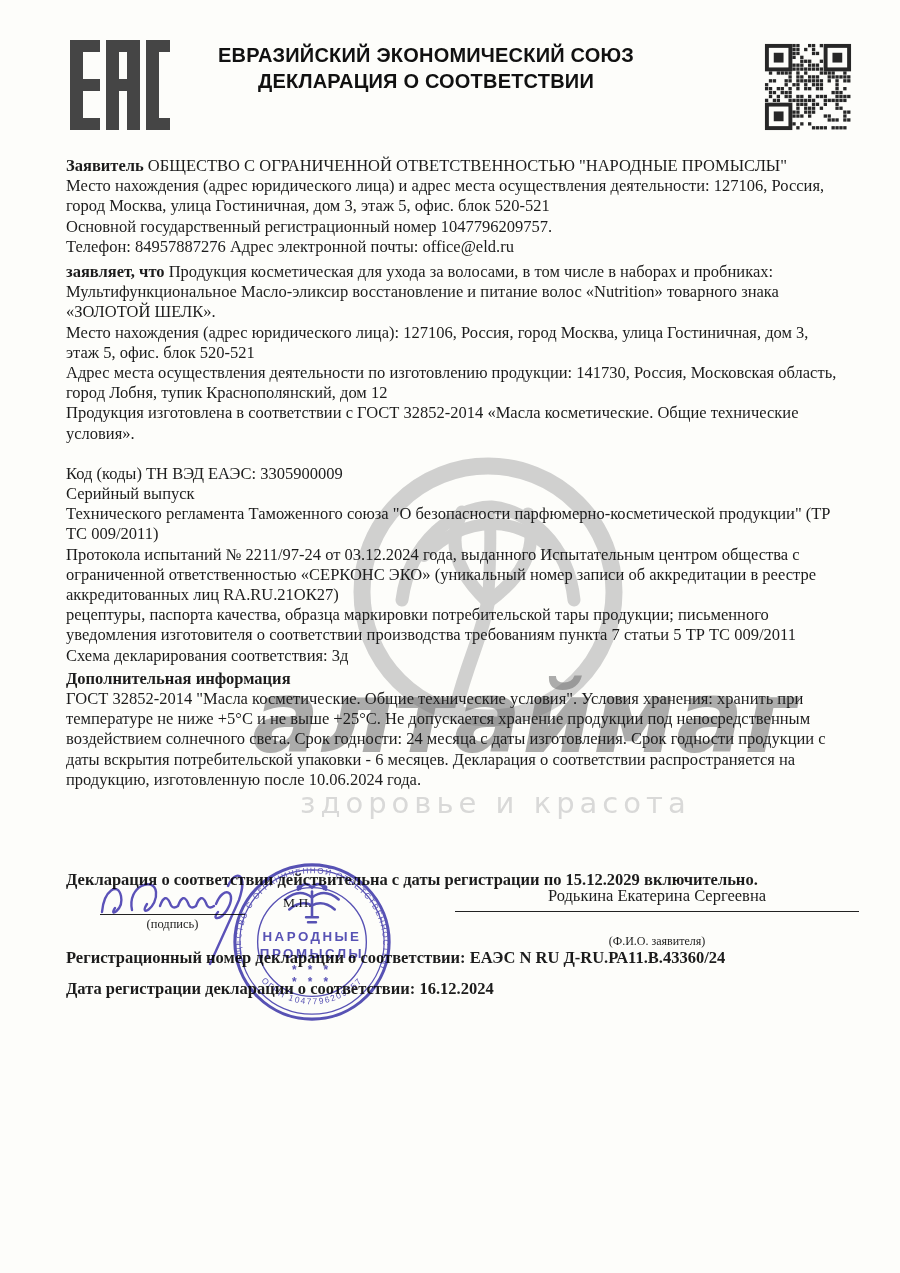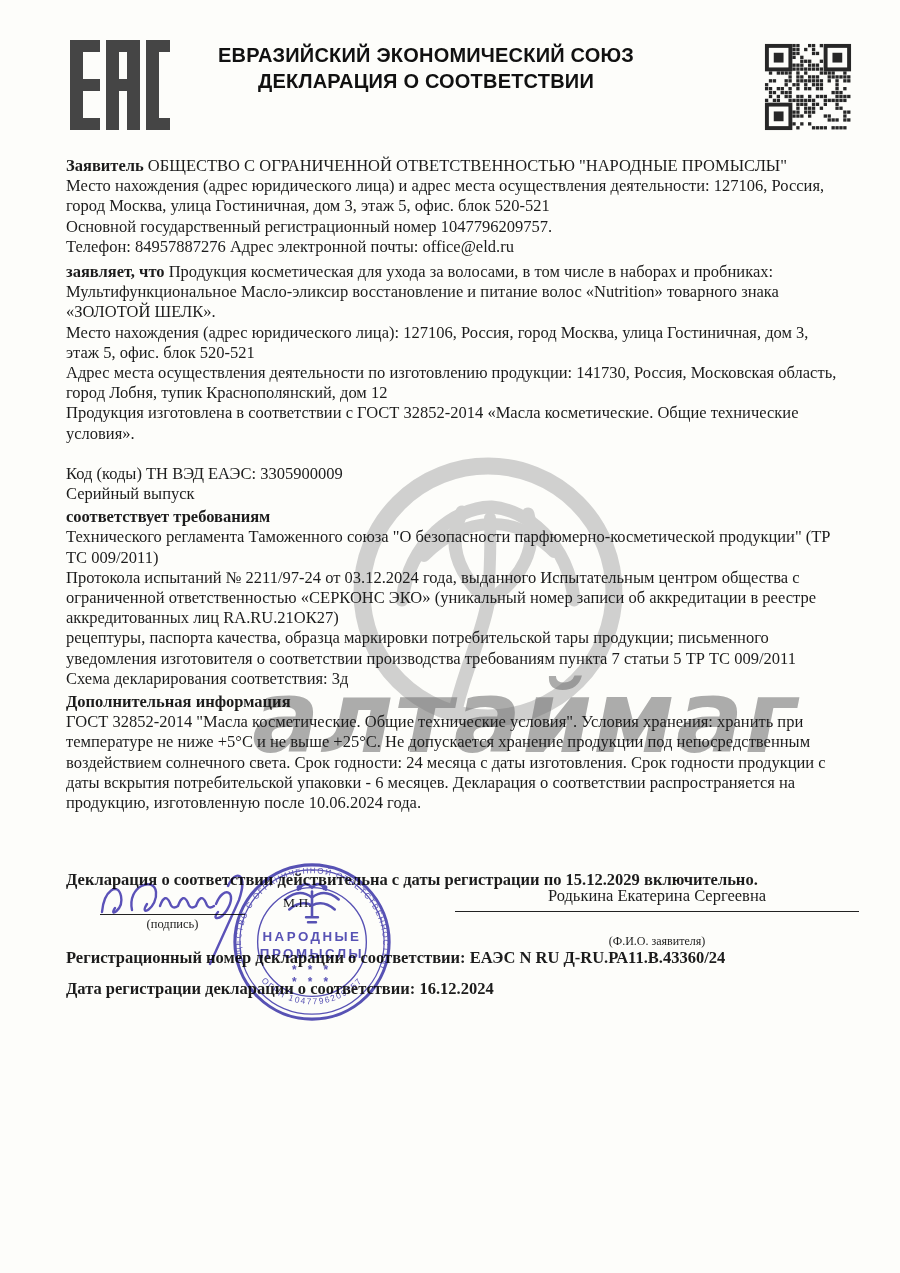--- a/index.html
+++ b/index.html
@@ -102,20 +102,21 @@
     <circle cx="148" cy="140" r="126" stroke-width="17"></circle>
     <path d="M116,256 C128,208 142,184 148,150" stroke-width="14"></path>
     <path d="M148,150 C118,122 106,92 122,60" stroke-width="13"></path>
     <path d="M148,150 C184,124 198,96 188,62" stroke-width="13"></path>
     <path d="M148,150 C150,118 151,94 150,66" stroke-width="12"></path>
     <path d="M62,148 C70,88 116,56 150,55" stroke-width="13"></path>
     <path d="M234,148 C228,90 186,58 152,55" stroke-width="13"></path>
     <path d="M84,104 C126,62 176,62 214,100" stroke-width="12"></path>
   </svg>
   <div class="wm wm-brand">алтаймаг</div>
+  <div class="wm wm-tagline">здоровье и красота</div>
 
   <svg class="eac-logo" viewBox="0 0 100 90" fill="#454545">
     <rect x="0" y="0" width="13" height="90"></rect>
     <rect x="0" y="0" width="30" height="12"></rect>
     <rect x="0" y="39" width="30" height="12"></rect>
     <rect x="0" y="78" width="30" height="12"></rect>
     <rect x="36" y="0" width="13" height="90"></rect>
     <rect x="57" y="0" width="13" height="90"></rect>
     <rect x="36" y="0" width="34" height="12"></rect>
     <rect x="36" y="39" width="34" height="12"></rect>
@@ -329,21 +330,20 @@
 
     <p class="gap-sm"><span class="b">заявляет, что</span><span> Продукция косметическая для ухода за волосами, в том числе в наборах и пробниках: Мультифункциональное Масло-эликсир восстановление и питание волос «Nutrition» товарного знака «ЗОЛОТОЙ ШЕЛК».</span></p>
 
     <p>Место нахождения (адрес юридического лица): 127106, Россия, город Москва, улица Гостиничная, дом 3, этаж 5, офис. блок 520-521</p>
     <p>Адрес места осуществления деятельности по изготовлению продукции: 141730, Россия, Московская область, город Лобня, тупик Краснополянский, дом 12</p>
     <p>Продукция изготовлена в соответствии с ГОСТ 32852-2014 «Масла косметические. Общие технические условия».</p>
 
     <p class="gap-lg">Код (коды) ТН ВЭД ЕАЭС: 3305900009</p>
     <p>Серийный выпуск</p>
 
-    <p class="b gap-xs">соответствует требованиям</p>
     <p>Технического регламента Таможенного союза "О безопасности парфюмерно-косметической продукции" (ТР ТС 009/2011)</p>
 
     <p>Протокола испытаний № 2211/97-24 от 03.12.2024 года, выданного Испытательным центром общества с ограниченной ответственностью «СЕРКОНС ЭКО» (уникальный номер записи об аккредитации в реестре аккредитованных лиц RA.RU.21ОК27)</p>
     <p>рецептуры, паспорта качества, образца маркировки потребительской тары продукции; письменного уведомления изготовителя о соответствии производства требованиям пункта 7 статьи 5 ТР ТС 009/2011</p>
     <p>Схема декларирования соответствия: 3д</p>
 
     <p class="b gap-xs">Дополнительная информация</p>
     <p>ГОСТ 32852-2014 "Масла косметические. Общие технические условия". Условия хранения: хранить при температуре не ниже +5°С и не выше +25°С. Не допускается хранение продукции под непосредственным воздействием солнечного света. Срок годности: 24 месяца с даты изготовления. Срок годности продукции с даты вскрытия потребительской упаковки - 6 месяцев. Декларация о соответствии распространяется на продукцию, изготовленную после 10.06.2024 года.</p>
   </div>
 

